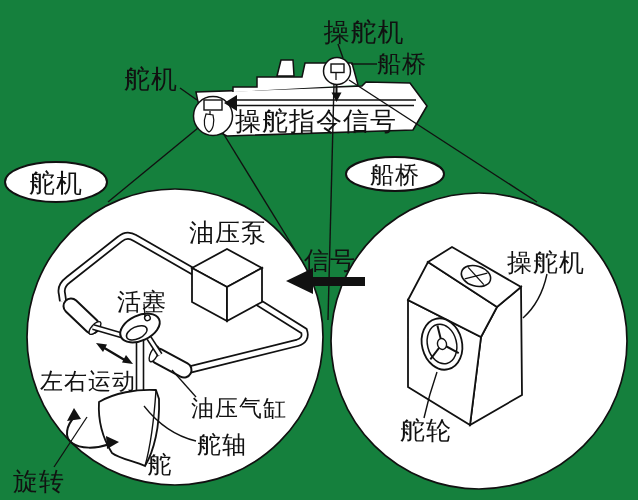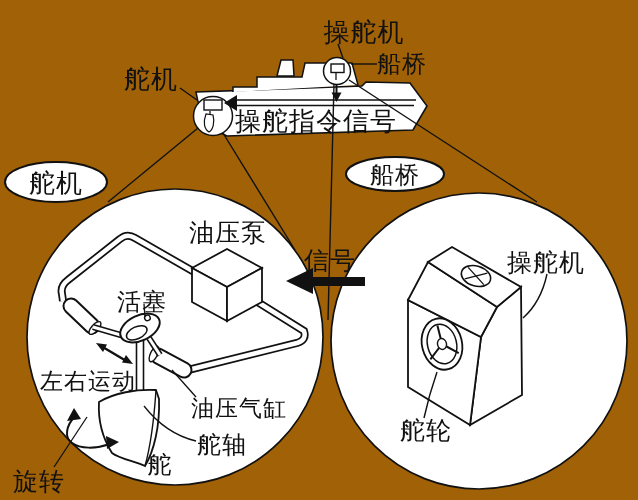--- a/index.html
+++ b/index.html
@@ -1,17 +1,17 @@
 <!DOCTYPE html>
 <html><head>
 <meta charset="utf-8">
 <style>
   html,body{margin:0;padding:0;background:#ffffff;}
   .stage{
-    position:relative;width:638px;height:500px;background:#a16207;overflow:hidden;
+    position:relative;width:638px;height:500px;background:#15803d;overflow:hidden;
     font-family:"DejaVu Serif", serif;
   }
   svg{display:block;}
   text{
     fill:#111111;
     font-family:"DejaVu Serif", serif;
     font-weight:500;
     letter-spacing:1px;
   }
   .ln{stroke:#111111;fill:none;}

